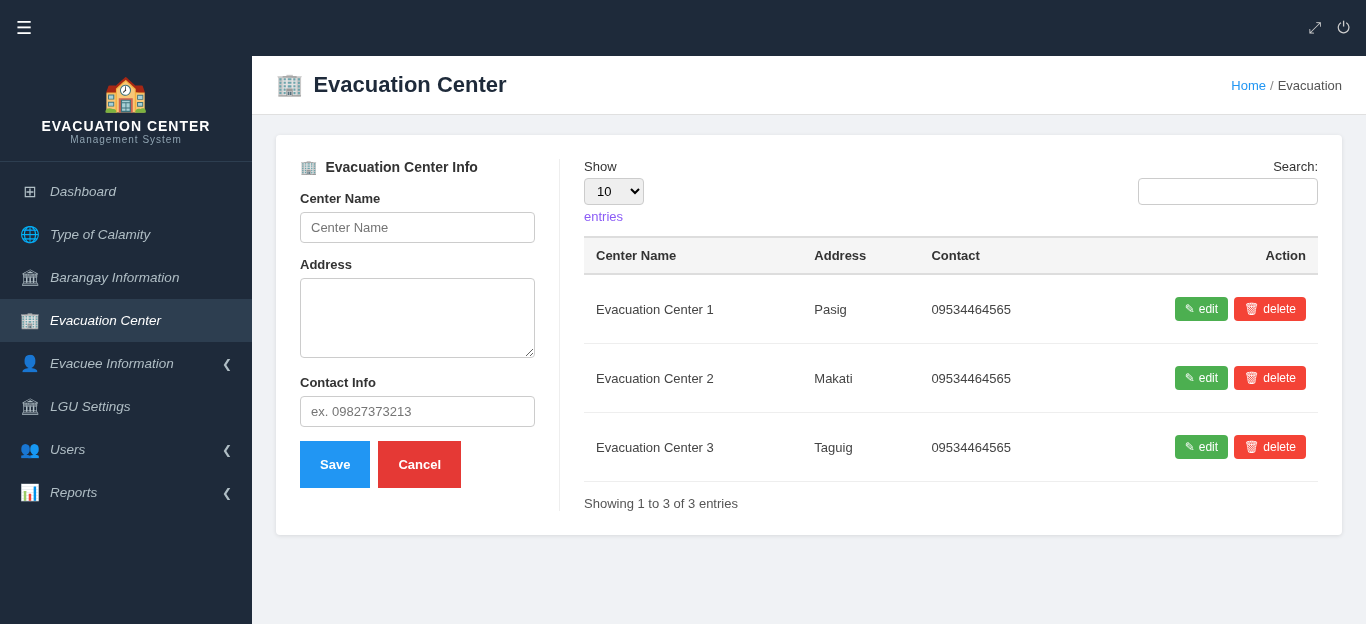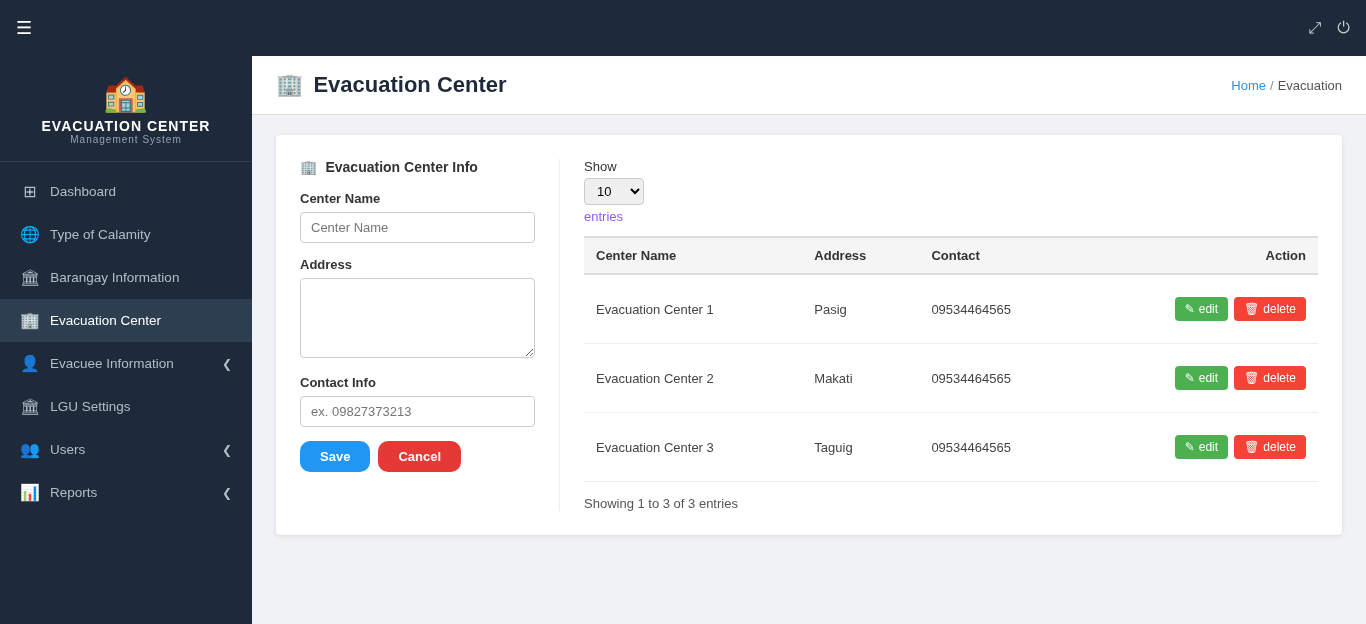--- a/index.html
+++ b/index.html
@@ -50,21 +50,21 @@
       align-items: center;
       gap: 10px;
       padding: 12px 20px;
       cursor: pointer;
       color: #b0bec5;
       transition: background 0.2s;
       font-size: 13.5px;
     }
     .sidebar-item.active { background: #2d3e50; color: #fff; }
     .sidebar-item-icon { font-size: 16px; min-width: 20px; text-align: center; }
-    .sidebar-item-label { flex: 1; }
+    .sidebar-item-label { flex: 1; font-style: italic; }
     .sidebar-item-arrow { font-size: 12px; }
 
     
     .main-content {
       flex: 1;
       display: flex;
       flex-direction: column;
       overflow: hidden;
     }
 
@@ -126,23 +126,23 @@
       width: 100%;
       padding: 7px 10px;
       border: 1px solid #ccc;
       border-radius: 4px;
       font-size: 13px;
       color: #333;
       outline: none;
     }
     textarea.form-control { height: 80px; resize: vertical; }
     .btn {
-      padding: 8px 20px;
+      padding: 16px 20px;
       border: none;
-      border-radius: 10px;
+      border-radius: 0;
       cursor: pointer;
       font-size: 13px;
       font-weight: 600;
       color: #fff;
     }
     .btn-save { background: #2196f3; }
     .btn-cancel { background: #e53935; }
     .btn-actions { display: flex; gap: 8px; margin-top: 8px; }
 
     
@@ -345,20 +345,24 @@
           <div class="table-controls">
             <div class="show-entries">
               <span class="show-entries-label">Show</span>
               <select class="show-entries-select">
                 <option>10</option>
                 <option>25</option>
                 <option>50</option>
                 <option>100</option>
               </select>
               <span class="show-entries-text">entries</span>
+            </div>
+            <div class="search-group">
+              <span class="search-label">Search:</span>
+              <input type="text" class="search-input" style="">
             </div>
           </div>
 
           <table class="data-table">
             <thead>
               <tr>
                 <th>Center Name</th>
                 <th>Address</th>
                 <th>Contact</th>
                 <th style="text-align:right;">Action</th>

